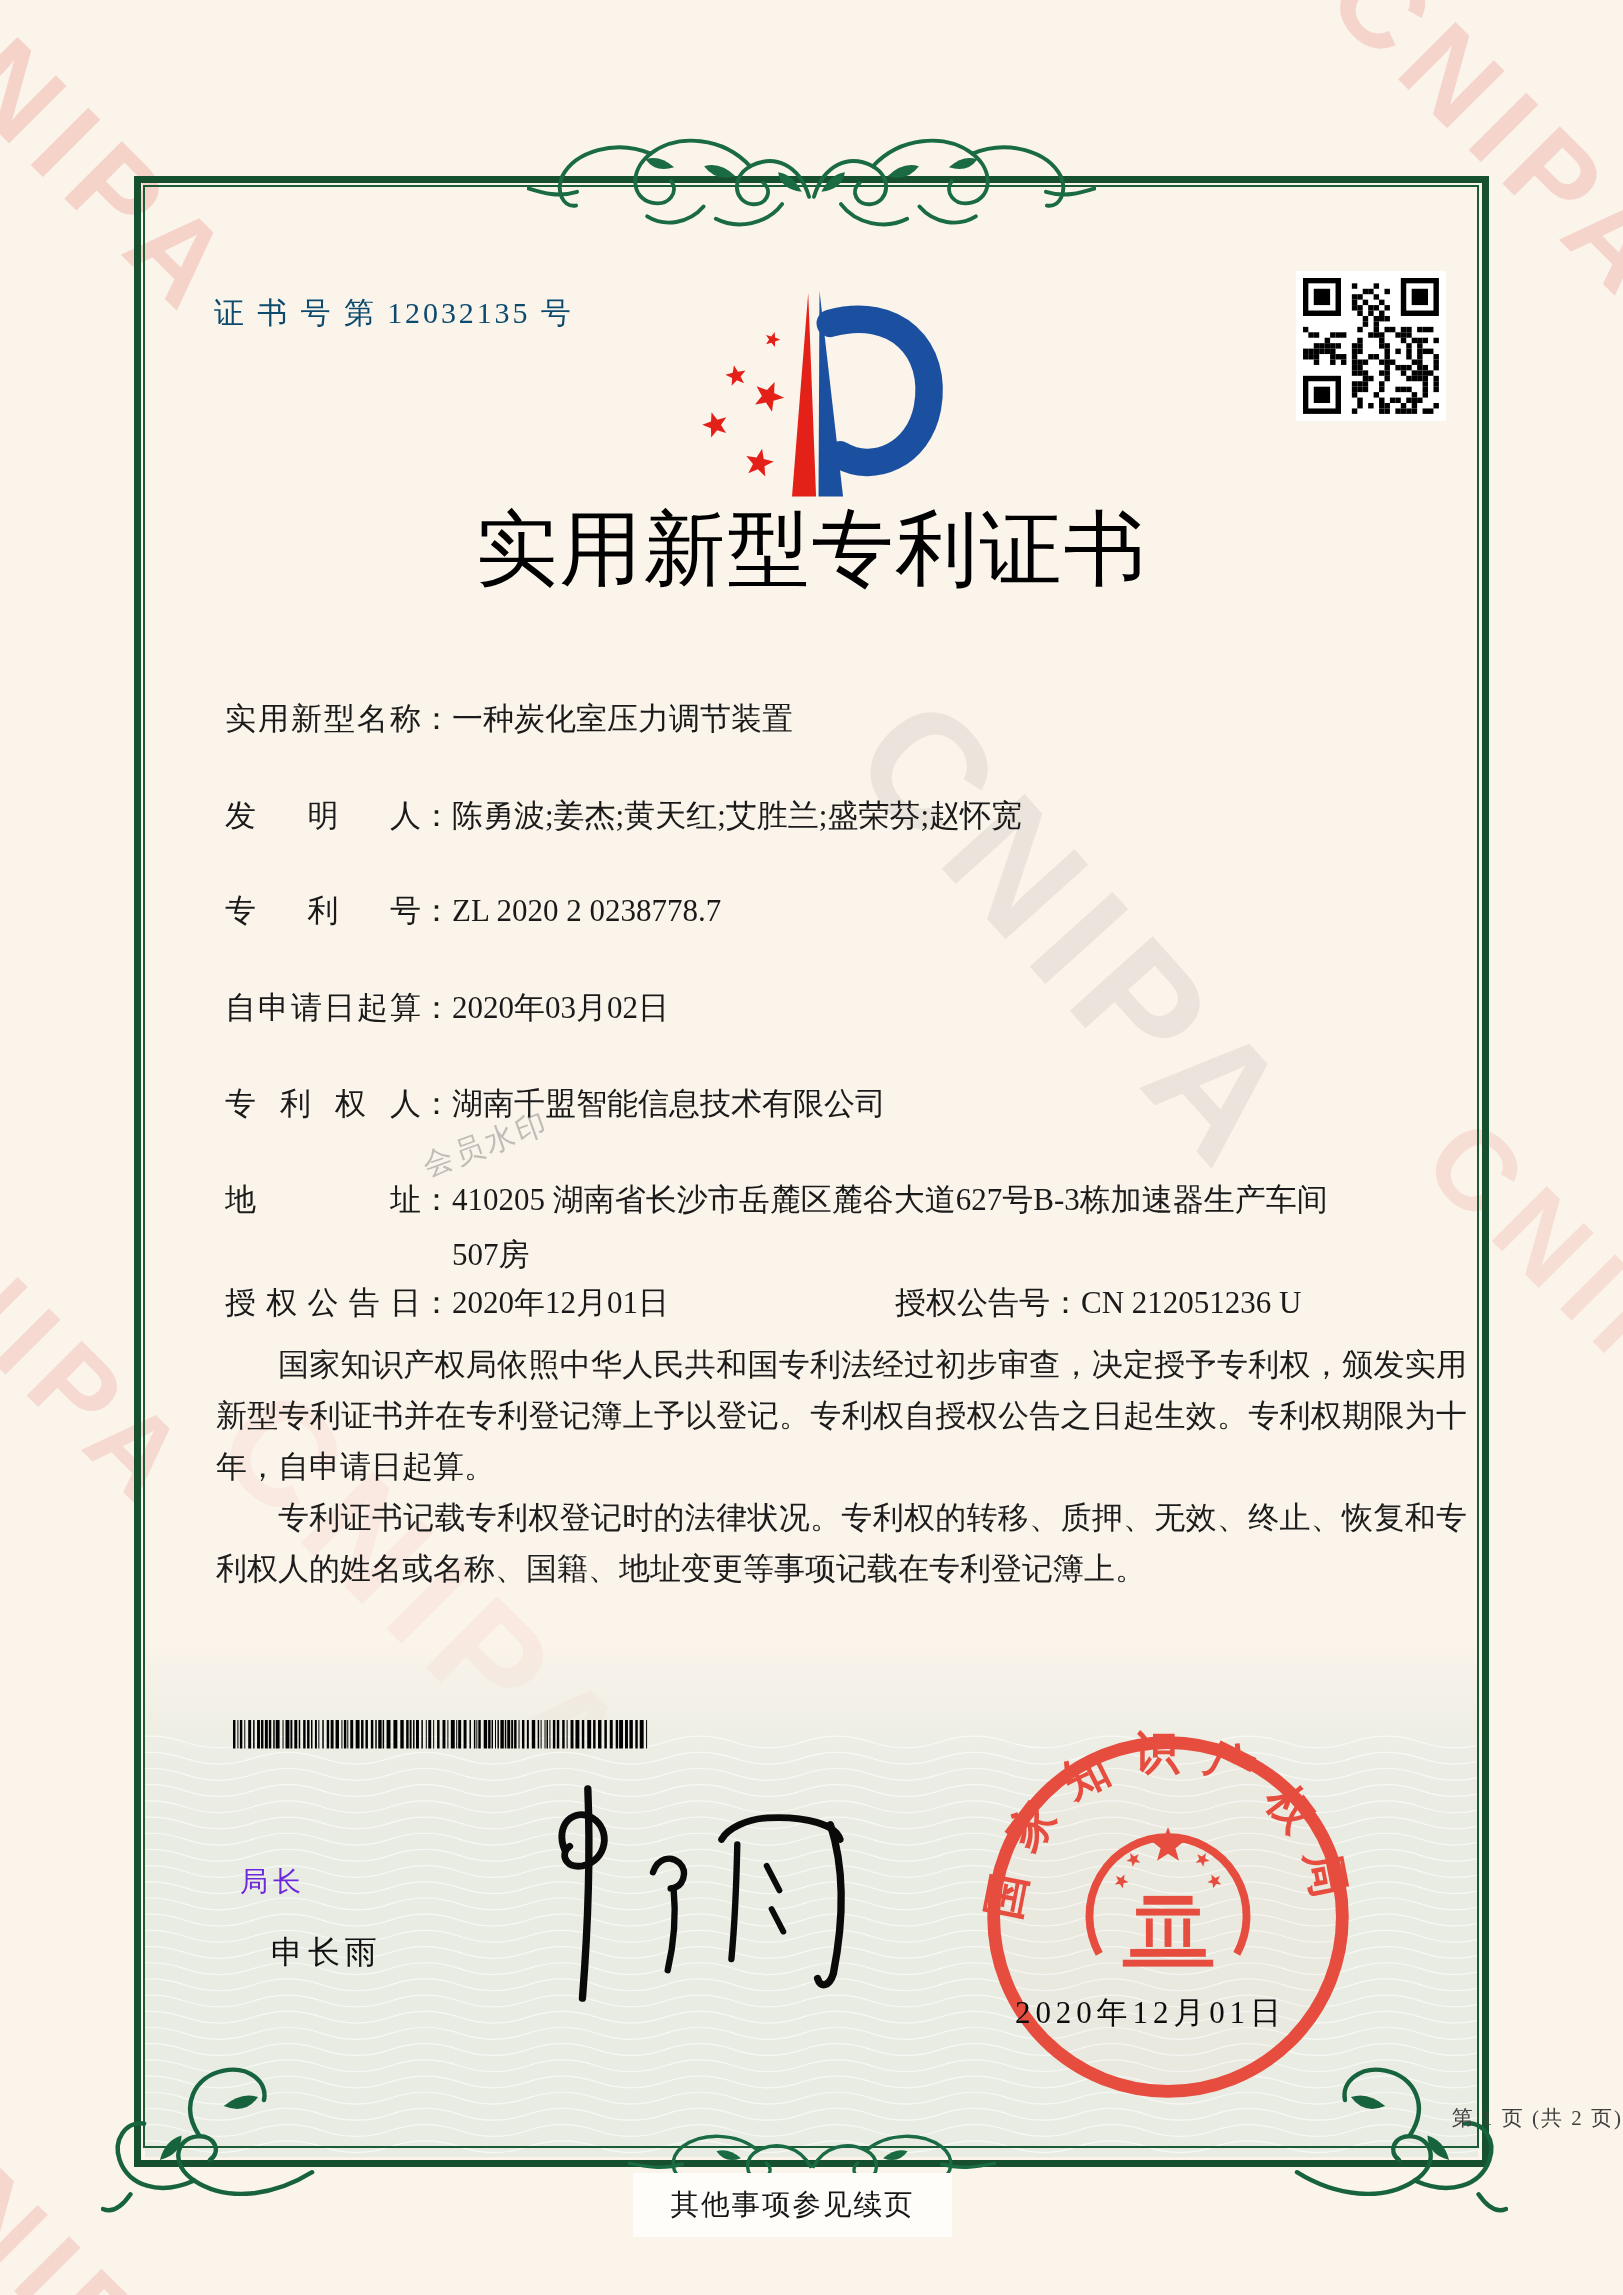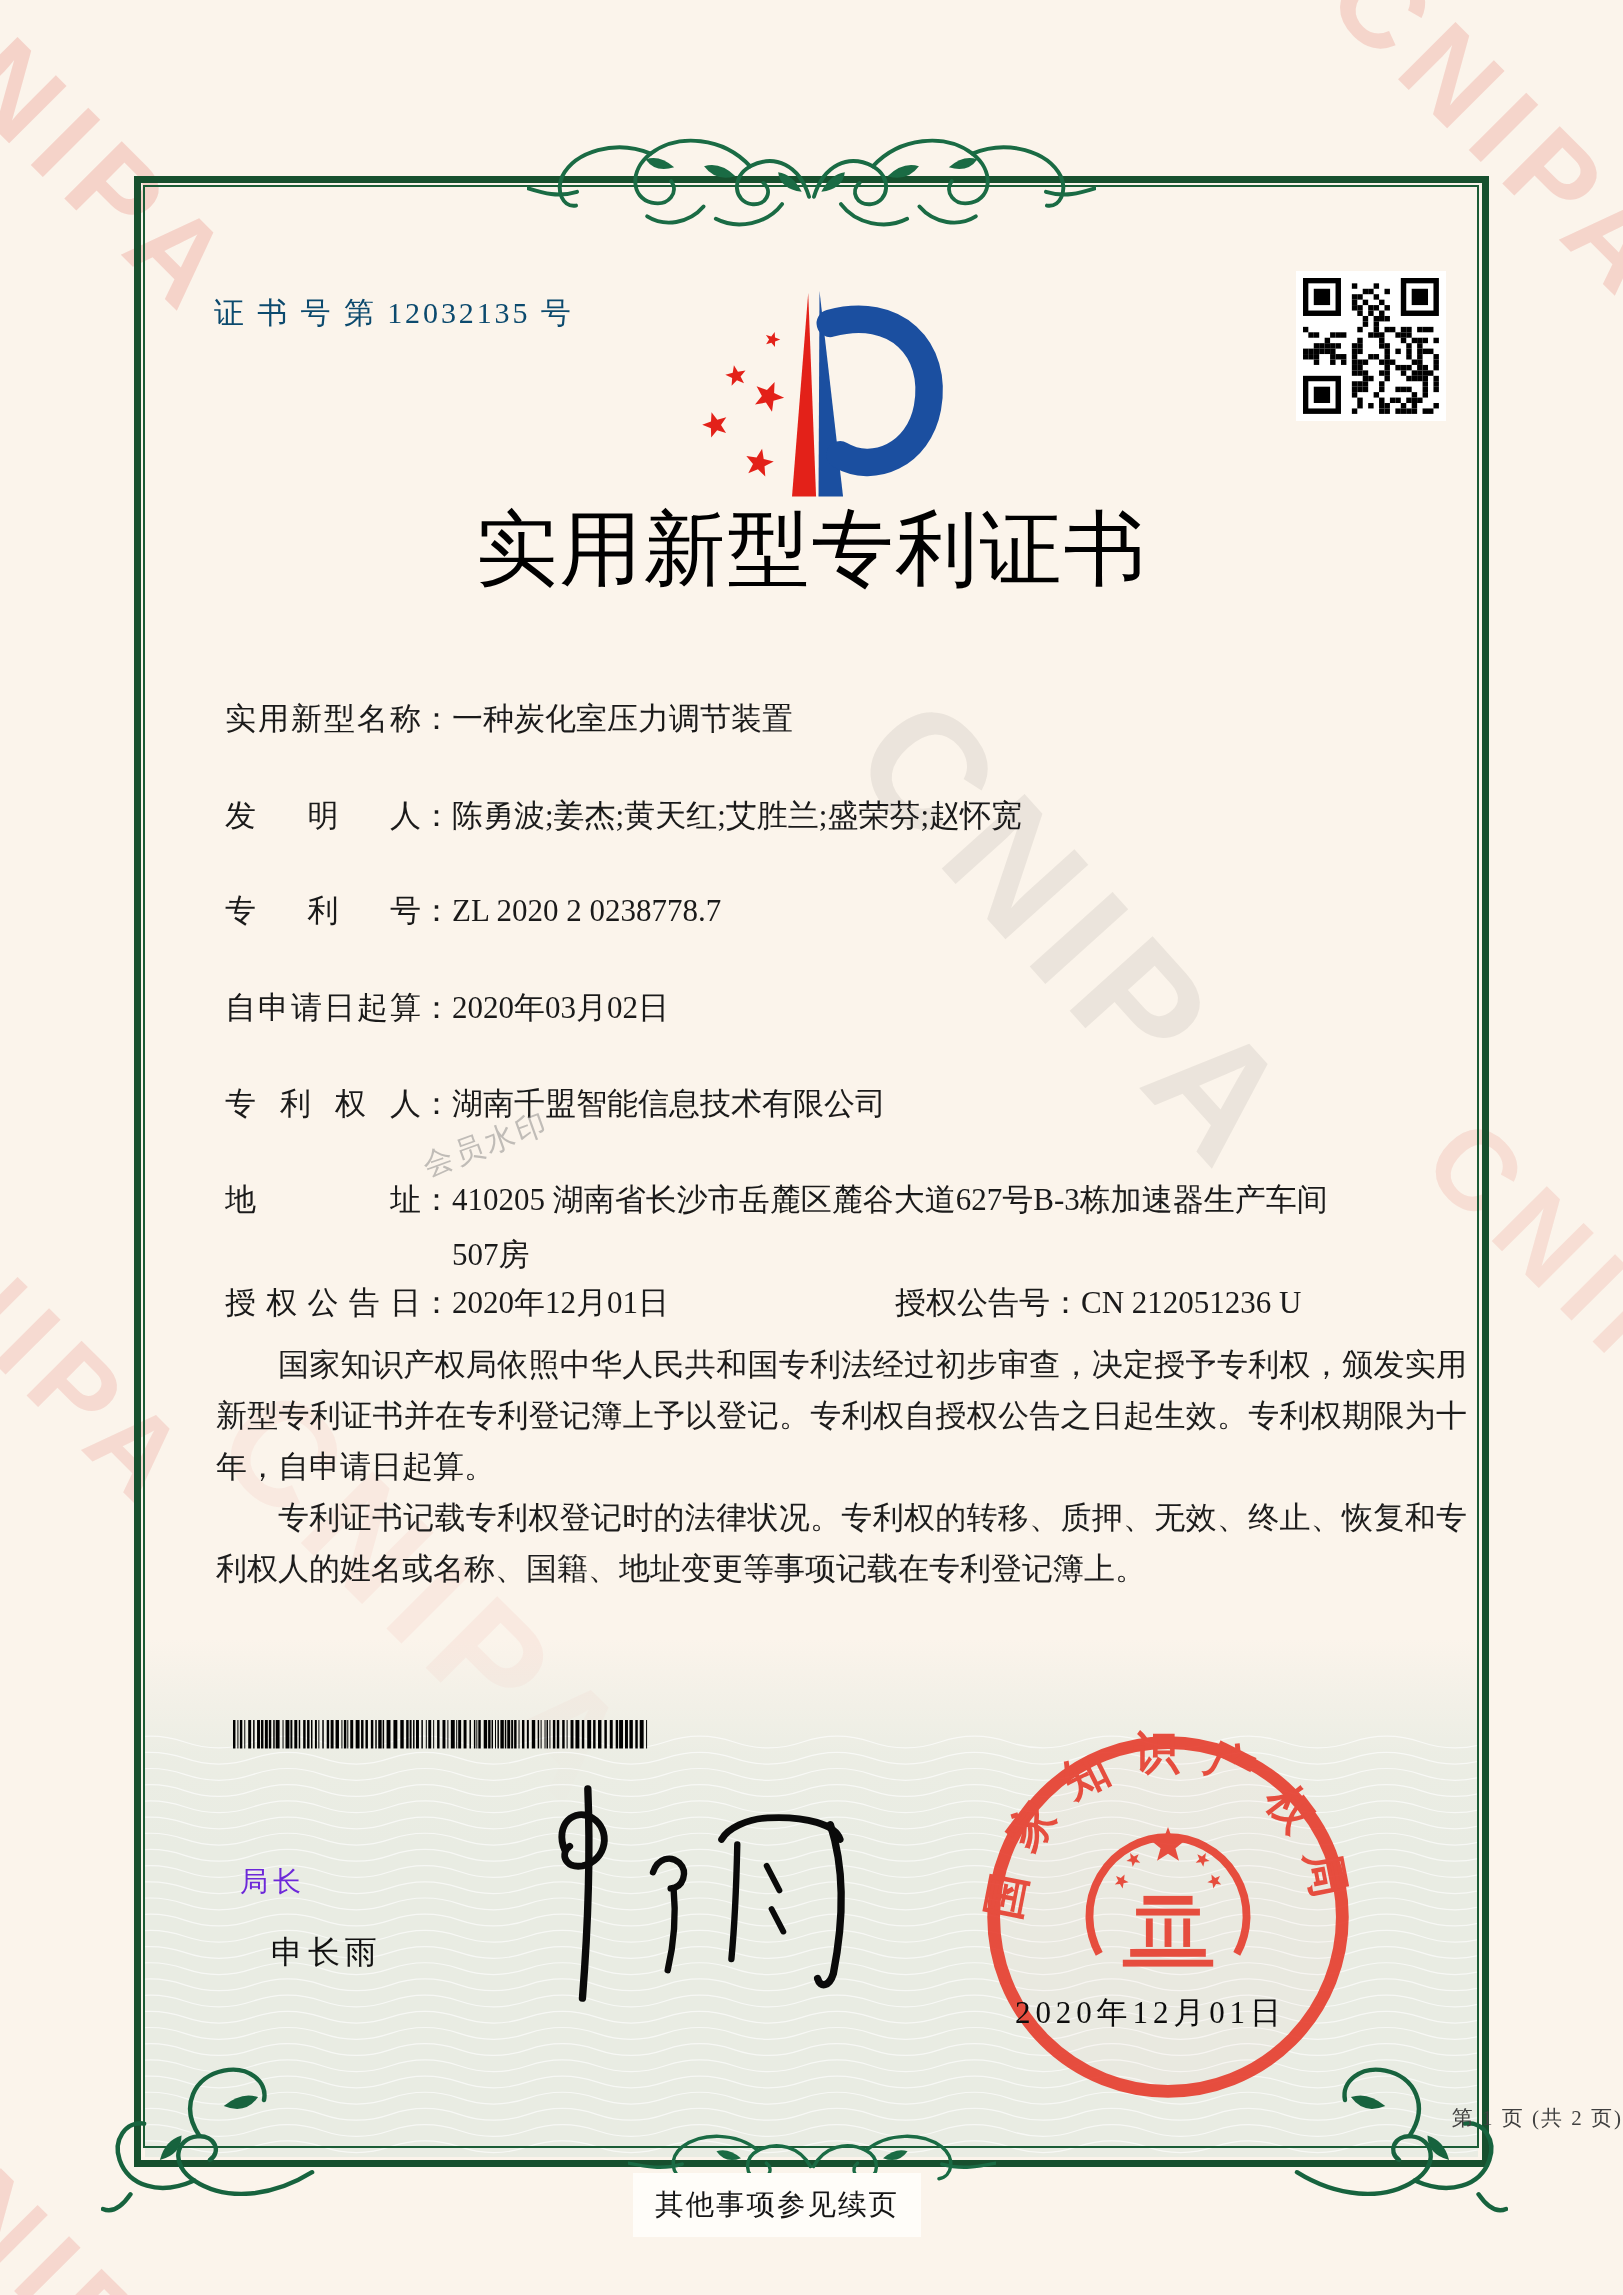--- a/index.html
+++ b/index.html
@@ -36,21 +36,21 @@
   .barcode{position:absolute;left:233px;top:1720px;}
   .director-title{position:absolute;left:240px;top:1863px;font-size:28px;letter-spacing:4.9px;
       font-family:"Liberation Sans","DejaVu Sans",sans-serif;font-weight:500;color:#6d28d9;}
   .director-name{position:absolute;left:235px;top:1931px;font-size:32px;letter-spacing:4.9px;
       font-family:"Liberation Sans","DejaVu Sans",sans-serif;font-weight:500;color:#111;margin-left:36px;}
   .signature{position:absolute;left:491px;top:1762px;}
   .seal{position:absolute;left:974px;top:1723px;opacity:.9;}
   .seal-date{position:absolute;left:1015px;top:1992px;font-size:31px;letter-spacing:4.9px;color:#0d0d0d;}
   .page-footer{position:absolute;left:0;top:2104px;width:100%;text-align:right;font-size:21px;
       letter-spacing:2px;color:#404040;}
-  .cont-box{position:absolute;left:633px;top:2173px;width:288px;height:64px;background:#fffdf9;
+  .cont-box{position:absolute;left:633px;top:2173px;width:319px;height:64px;background:#fffdf9;
       text-align:center;line-height:64px;font-size:28.5px;letter-spacing:2px;color:#161616;}
   .member-wm{position:absolute;left:420px;top:1124px;font-size:30px;color:rgba(120,120,120,.45);
       transform:rotate(-20deg);font-family:"Liberation Sans",sans-serif;letter-spacing:2.9px;}
   
   .orn{position:absolute;pointer-events:none;}
 </style>
 </head>
 <body>
 
 <div class="page">

